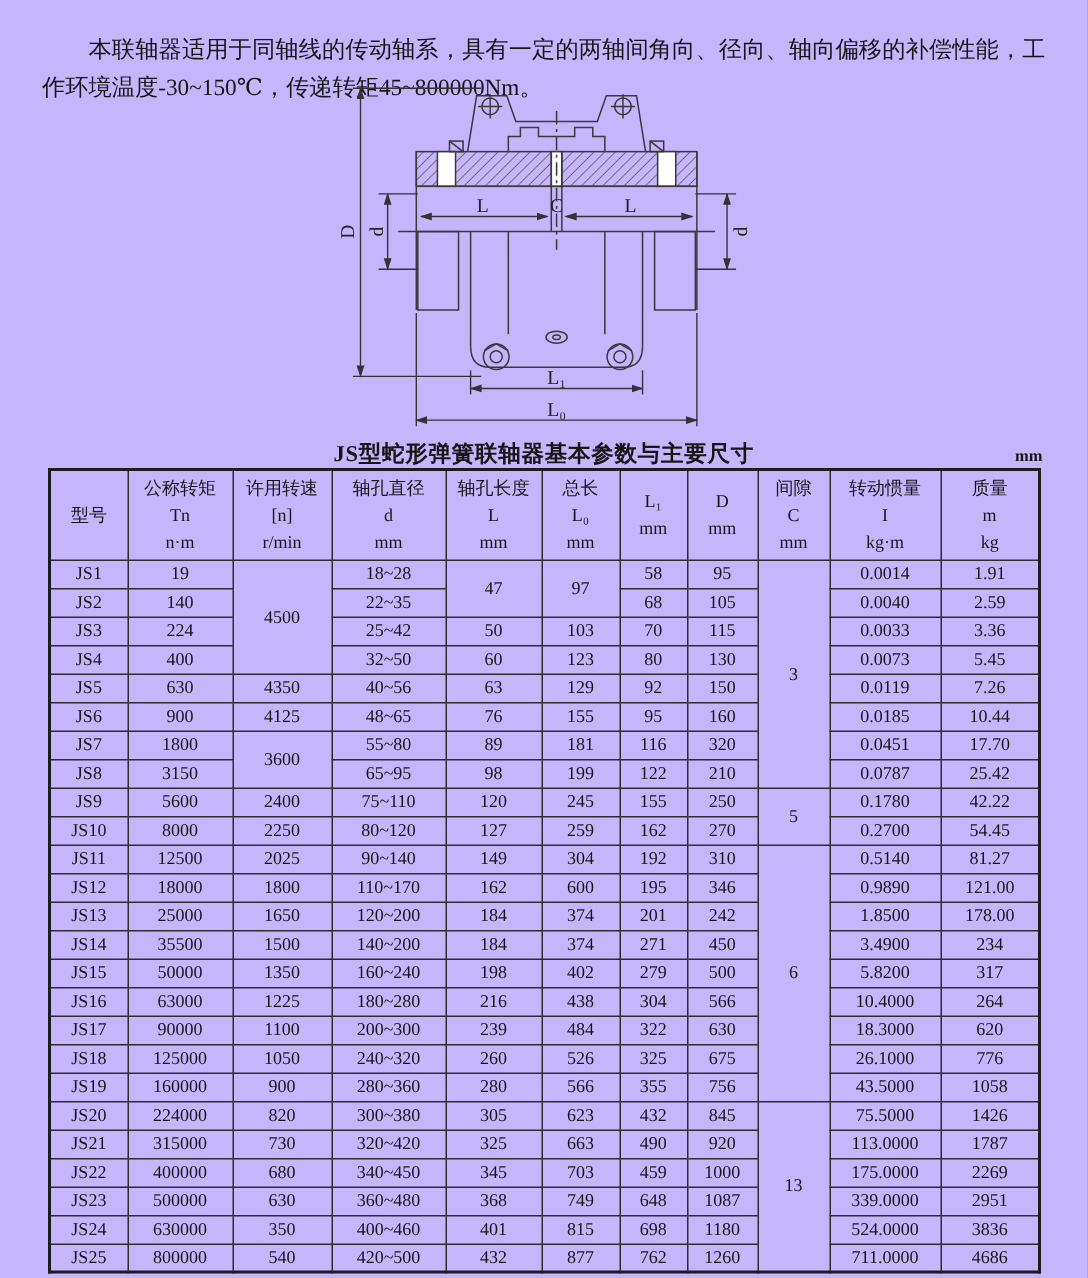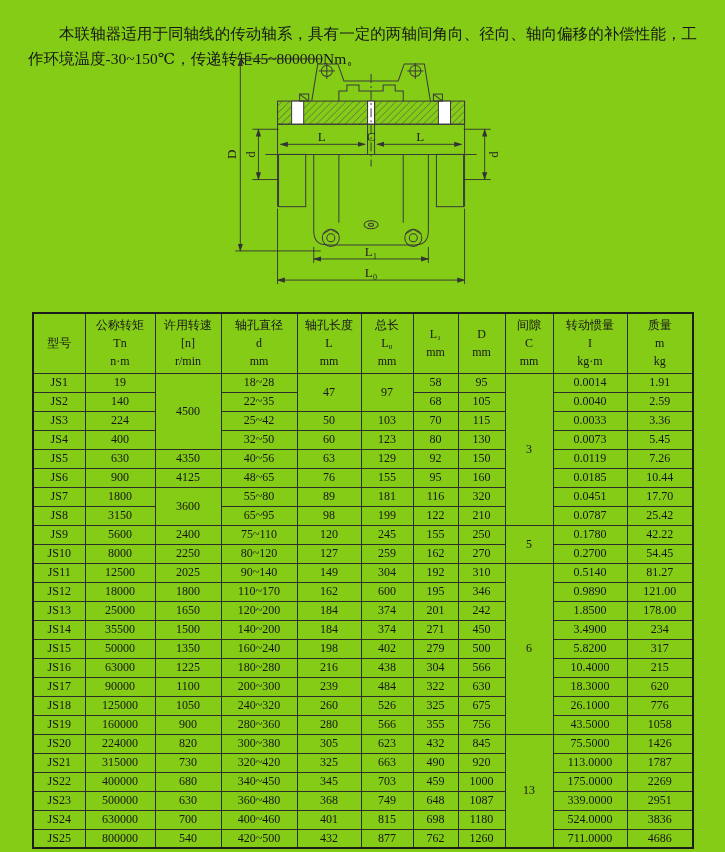--- a/index.html
+++ b/index.html
@@ -1,17 +1,17 @@
 <!DOCTYPE html>
 <html><head>
 <meta charset="utf-8">
 <style>
   html,body { margin:0; padding:0; background:#888; }
   .page {
-    position:relative; width:725px; height:852px; background:#84cc16;
+    position:relative; width:725px; height:852px; background:#c4b5fd;
     font-family:"Liberation Serif","DejaVu Serif",serif; color:#161616;
     outline:1px solid #d8d8d8; overflow:hidden; margin:0 auto;
   }
   .intro {
     position:absolute; top:5px; left:28px; width:669px;
     font-size:15.5px; line-height:1.62; text-align:justify; text-indent:2em;
   }
   .diagram-wrap { position:absolute; top:53px; left:180px; width:362px; height:243px; }
   .diagram-wrap svg { width:100%; height:100%; }
   .dim-label { font-family:"Liberation Serif","DejaVu Serif",serif; font-size:13px; fill:#222; }
@@ -130,20 +130,24 @@
       <text class="dim-label" x="71" y="104" text-anchor="middle" transform="rotate(-90 71 100)">d</text>
       <text class="dim-label" x="312" y="104" text-anchor="middle" transform="rotate(-90 312 100)">d</text>
       <text class="dim-label" x="141" y="87" text-anchor="middle">L</text>
       <text class="dim-label" x="190" y="87" text-anchor="middle">C</text>
       <text class="dim-label" x="239" y="87" text-anchor="middle">L</text>
       <text class="dim-label" x="190" y="201" text-anchor="middle">L₁</text>
       <text class="dim-label" x="190" y="222" text-anchor="middle">L₀</text>
     </svg>
   </div>
 
+  <div class="title-row">
+    <div class="table-title">JS型蛇形弹簧联轴器基本参数与主要尺寸</div>
+    <div class="unit-label">mm</div>
+  </div>
 
   <table class="spec">
     <colgroup>
       <col style="width:52px">
         <col style="width:70px">
         <col style="width:66px">
       <col style="width:76px">
         <col style="width:64px">
         <col style="width:52px">
       <col style="width:45px">
@@ -388,21 +392,21 @@
         <tr>
           <td>JS16</td>
           <td>63000</td>
           <td>1225</td>
           <td>180~280</td>
           <td>216</td>
           <td>438</td>
           <td>304</td>
           <td>566</td>
           <td>10.4000</td>
-          <td>215</td>
+          <td>264</td>
         </tr>
         <tr>
           <td>JS17</td>
           <td>90000</td>
           <td>1100</td>
           <td>200~300</td>
           <td>239</td>
           <td>484</td>
           <td>322</td>
           <td>630</td>
@@ -478,21 +482,21 @@
           <td>368</td>
           <td>749</td>
           <td>648</td>
           <td>1087</td>
           <td>339.0000</td>
           <td>2951</td>
         </tr>
         <tr>
           <td>JS24</td>
           <td>630000</td>
-          <td>700</td>
+          <td>350</td>
           <td>400~460</td>
           <td>401</td>
           <td>815</td>
           <td>698</td>
           <td>1180</td>
           <td>524.0000</td>
           <td>3836</td>
         </tr>
         <tr>
           <td>JS25</td>

